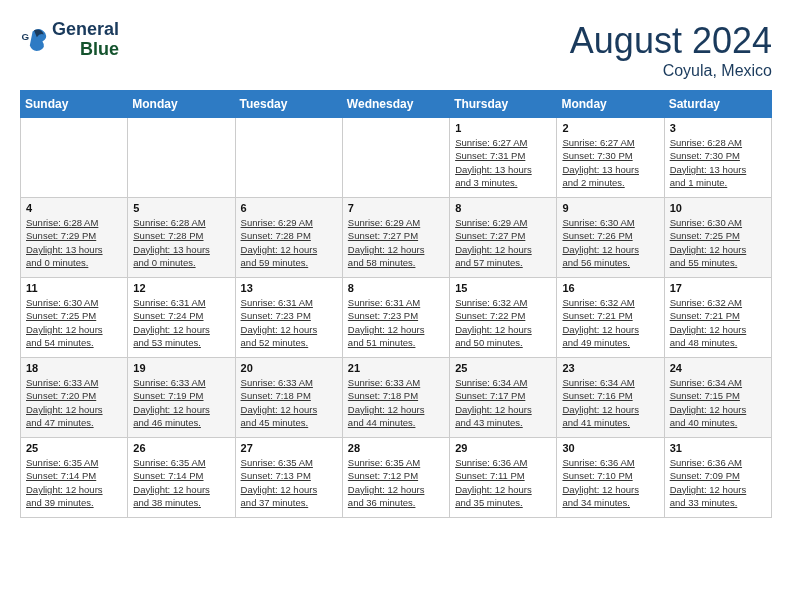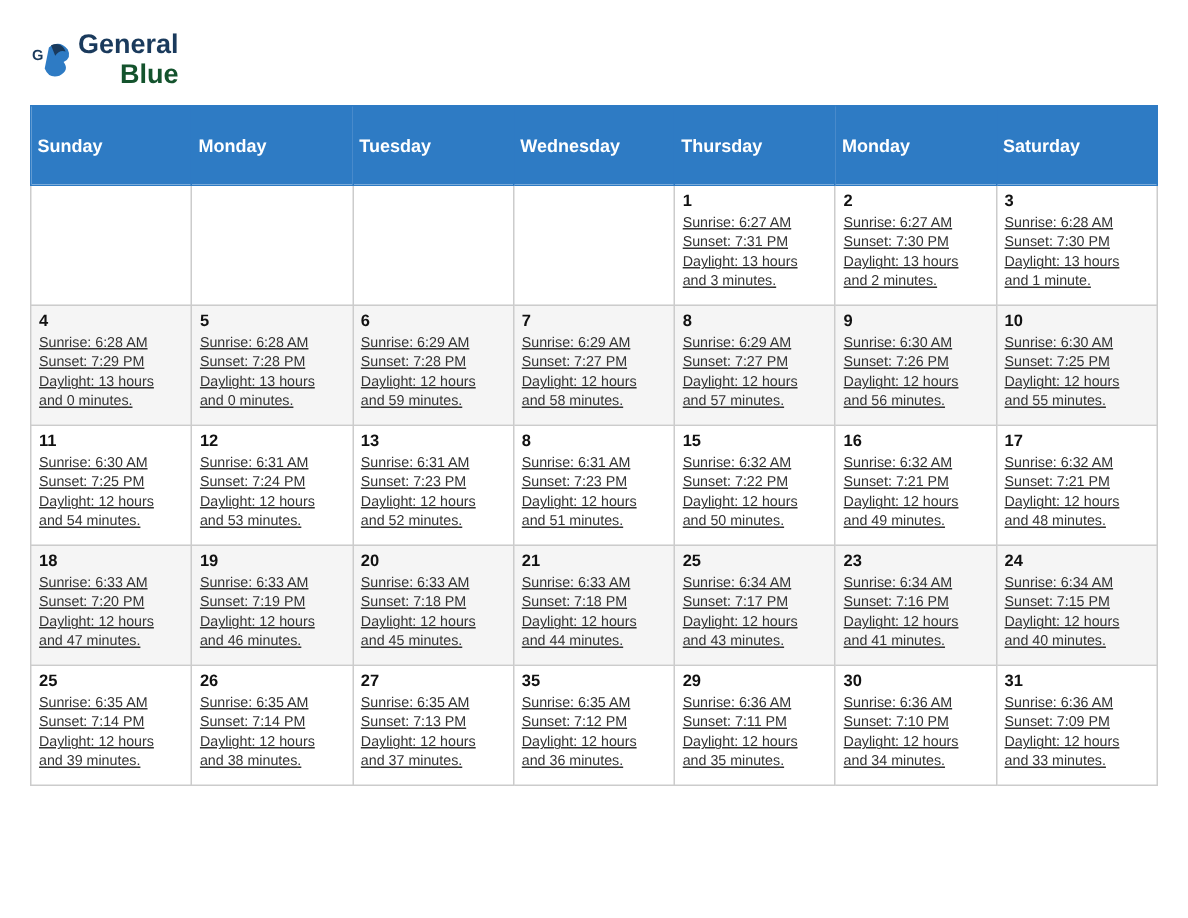--- a/index.html
+++ b/index.html
@@ -46,21 +46,21 @@
     }
     table {
       width: 100%;
       border-collapse: collapse;
       table-layout: fixed;
     }
     thead th {
       background: #2e7bc4;
       color: #fff;
       font-size: 12px;
-      padding: 19px 4px;
+      padding: 6px 4px;
       text-align: left;
       border: 1px solid #2e7bc4;
     }
     tbody td {
       border: 1px solid #ccc;
       vertical-align: top;
       padding: 4px 5px;
       min-height: 80px;
       height: 80px;
       font-size: 10px;
@@ -96,20 +96,24 @@
       <path d="M18 8 Q28 0 36 10 Q40 18 32 22 Q38 30 28 35 Q18 38 14 28" fill="#2e7bc4"></path>
       <path d="M20 6 Q30 2 34 12 Q28 10 24 16" fill="#1a3a5c"></path>
     </svg>
     <div>
       <div class="logo-text">
         <div>General</div>
         <div style="color:#14532d">Blue</div>
       </div>
     </div>
   </div>
+  <div class="title-block">
+    <div class="month-year">August 2024</div>
+    <div class="location">Coyula, Mexico</div>
+  </div>
 </div>
 
 <table>
   <thead>
     <tr id="header-row">
         <th>Sunday</th>
         <th>Monday</th>
         <th>Tuesday</th>
         <th>Wednesday</th>
         <th>Thursday</th>
@@ -314,21 +318,21 @@
 and 38 minutes.</div>
         </td>
         <td>
           <div class="day-num">27</div>
           <div class="day-info" style="white-space: pre-line;">Sunrise: 6:35 AM
 Sunset: 7:13 PM
 Daylight: 12 hours
 and 37 minutes.</div>
         </td>
         <td>
-          <div class="day-num">35</div>
+          <div class="day-num">28</div>
           <div class="day-info" style="white-space: pre-line;">Sunrise: 6:35 AM
 Sunset: 7:12 PM
 Daylight: 12 hours
 and 36 minutes.</div>
         </td>
         <td>
           <div class="day-num">29</div>
           <div class="day-info" style="white-space: pre-line;">Sunrise: 6:36 AM
 Sunset: 7:11 PM
 Daylight: 12 hours

